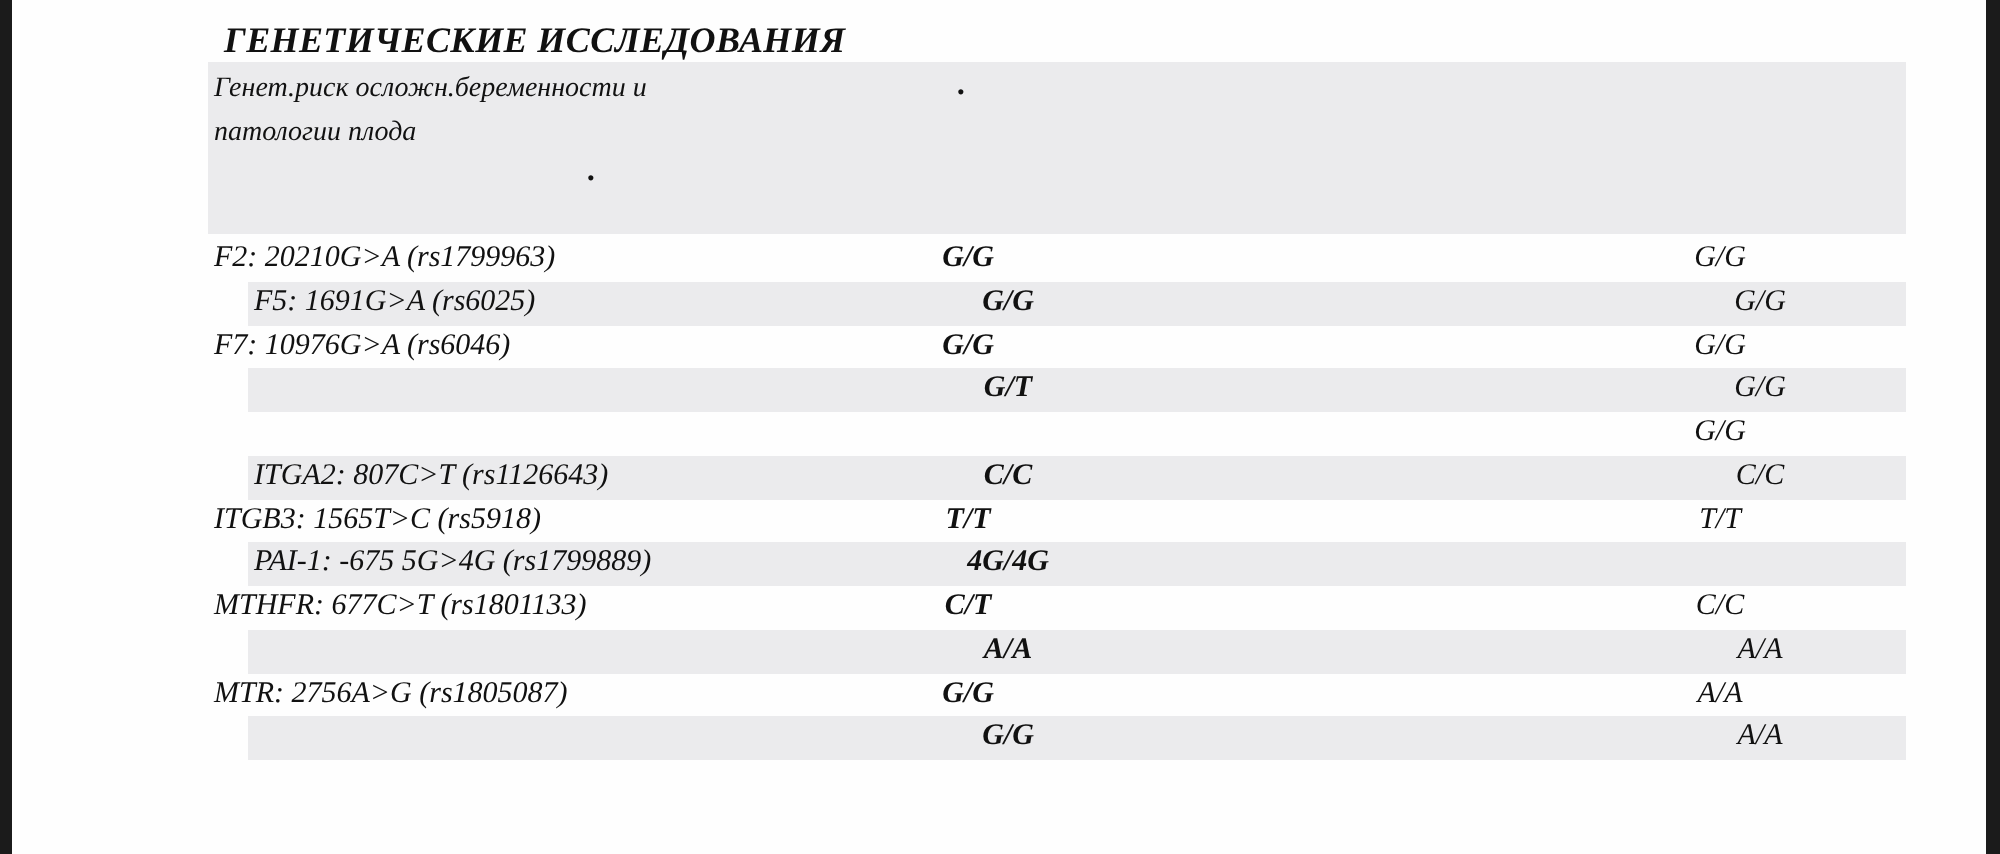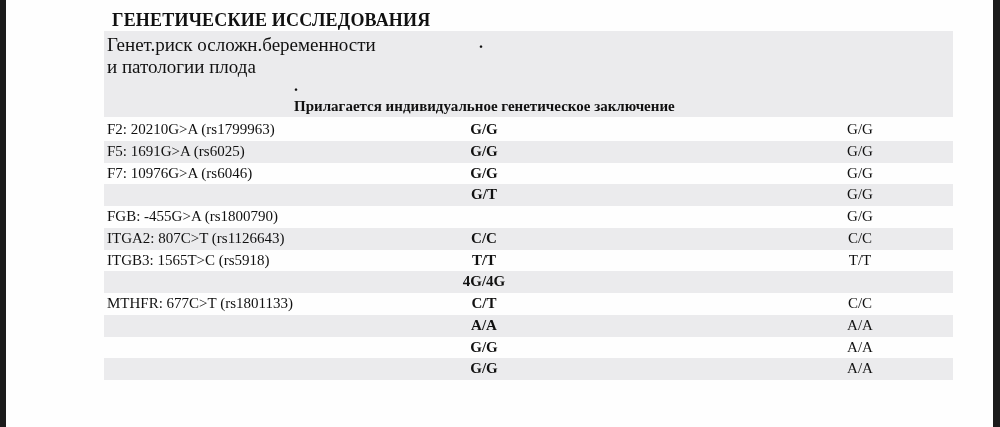--- a/index.html
+++ b/index.html
@@ -5,59 +5,59 @@
   html, body { margin:0; padding:0; }
   body {
     width:1000px; height:427px; position:relative; overflow:hidden;
     background:#1b1b1b;
     font-family:"Liberation Serif", "DejaVu Serif", serif;
     color:#111;
   }
   .page {
     position:absolute; left:6px; top:0; width:987px; height:427px;
     background:#fefefe;
+    font-style:italic;
   }
   .title {
     position:absolute; left:106px; top:10px;
     font-size:18px; font-weight:bold; letter-spacing:0.2px;
   }
   .header-block {
     position:absolute; left:98px; top:31px; width:849px; height:86px;
     background:#ebebed;
   }
   .header-label {
     position:absolute; left:101px; top:34px; width:280px;
-    font-size:19px; line-height:22px;
+    font-size:14px; line-height:22px;
   }
   .dot { position:absolute; font-size:16px; font-weight:bold; }
   .dot1 { left:473px; top:34px; }
   .dot2 { left:288px; top:77px; }
   .attached {
     position:absolute; left:288px; top:98px;
     font-size:15px; font-weight:bold;
   }
   .rows { position:absolute; left:98px; top:119px; width:849px; }
   .row {
     position:relative; height:21.75px; line-height:21.75px; font-size:15px;
   }
-  .row.alt { background:#ebebed; }
+  .row.alt { background:#ebebed;margin-left:20px; }
   .row .marker { position:absolute; left:3px; }
   .row .patient { position:absolute; left:330px; width:100px; text-align:center; font-weight:bold; }
   .row .norm { position:absolute; left:706px; width:100px; text-align:center; }
 </style>
 </head>
 <body>
 
 <div class="page">
   <div class="title">ГЕНЕТИЧЕСКИЕ ИССЛЕДОВАНИЯ</div>
   <div class="header-block"></div>
   <div class="header-label">Генет.риск осложн.беременности и патологии плода</div>
   <div class="dot dot1">.</div>
   <div class="dot dot2">.</div>
-  <div class="attached">Прилагается индивидуальное генетическое заключение</div>
 
   <div class="rows">
     <div class="row">
       <span class="marker">F2: 20210G&gt;A (rs1799963)</span>
       <span class="patient">G/G</span>
       <span class="norm">G/G</span>
     </div>
     <div class="row alt">
       <span class="marker">F5: 1691G&gt;A (rs6025)</span>
       <span class="patient">G/G</span>
@@ -66,46 +66,47 @@
     <div class="row">
       <span class="marker">F7: 10976G&gt;A (rs6046)</span>
       <span class="patient">G/G</span>
       <span class="norm">G/G</span>
     </div>
     <div class="row alt">
       <span class="patient">G/T</span>
       <span class="norm">G/G</span>
     </div>
     <div class="row">
-      <span class="marker">FGB: -455G&gt;A (rs1800790)</span>
       <span class="norm">G/G</span>
     </div>
     <div class="row alt">
       <span class="marker">ITGA2: 807C&gt;T (rs1126643)</span>
       <span class="patient">C/C</span>
       <span class="norm">C/C</span>
     </div>
     <div class="row">
       <span class="marker">ITGB3: 1565T&gt;C (rs5918)</span>
       <span class="patient">T/T</span>
       <span class="norm">T/T</span>
     </div>
     <div class="row alt">
+      <span class="marker">PAI-1: -675 5G&gt;4G (rs1799889)</span>
       <span class="patient">4G/4G</span>
     </div>
     <div class="row">
       <span class="marker">MTHFR: 677C&gt;T (rs1801133)</span>
       <span class="patient">C/T</span>
       <span class="norm">C/C</span>
     </div>
     <div class="row alt">
       <span class="patient">A/A</span>
       <span class="norm">A/A</span>
     </div>
     <div class="row">
+      <span class="marker">MTR: 2756A&gt;G (rs1805087)</span>
       <span class="patient">G/G</span>
       <span class="norm">A/A</span>
     </div>
     <div class="row alt">
       <span class="patient">G/G</span>
       <span class="norm">A/A</span>
     </div>
   </div>
 </div>
 

